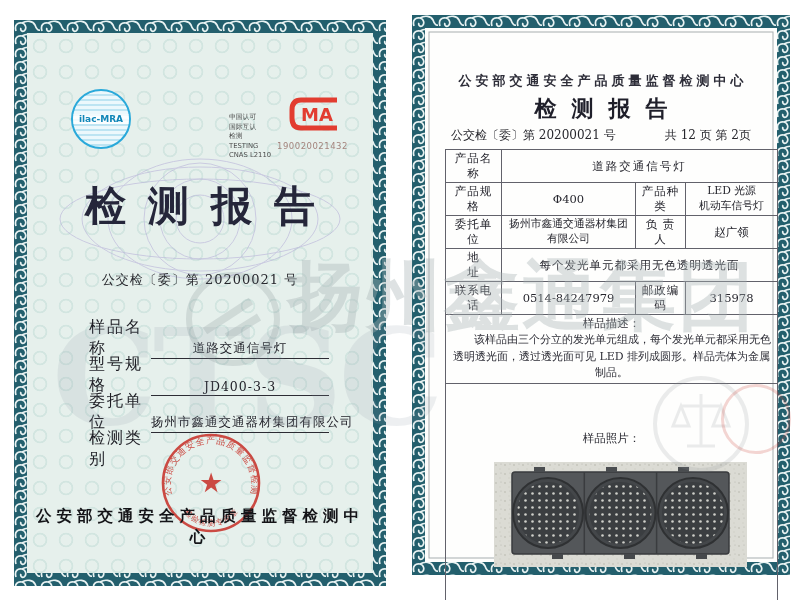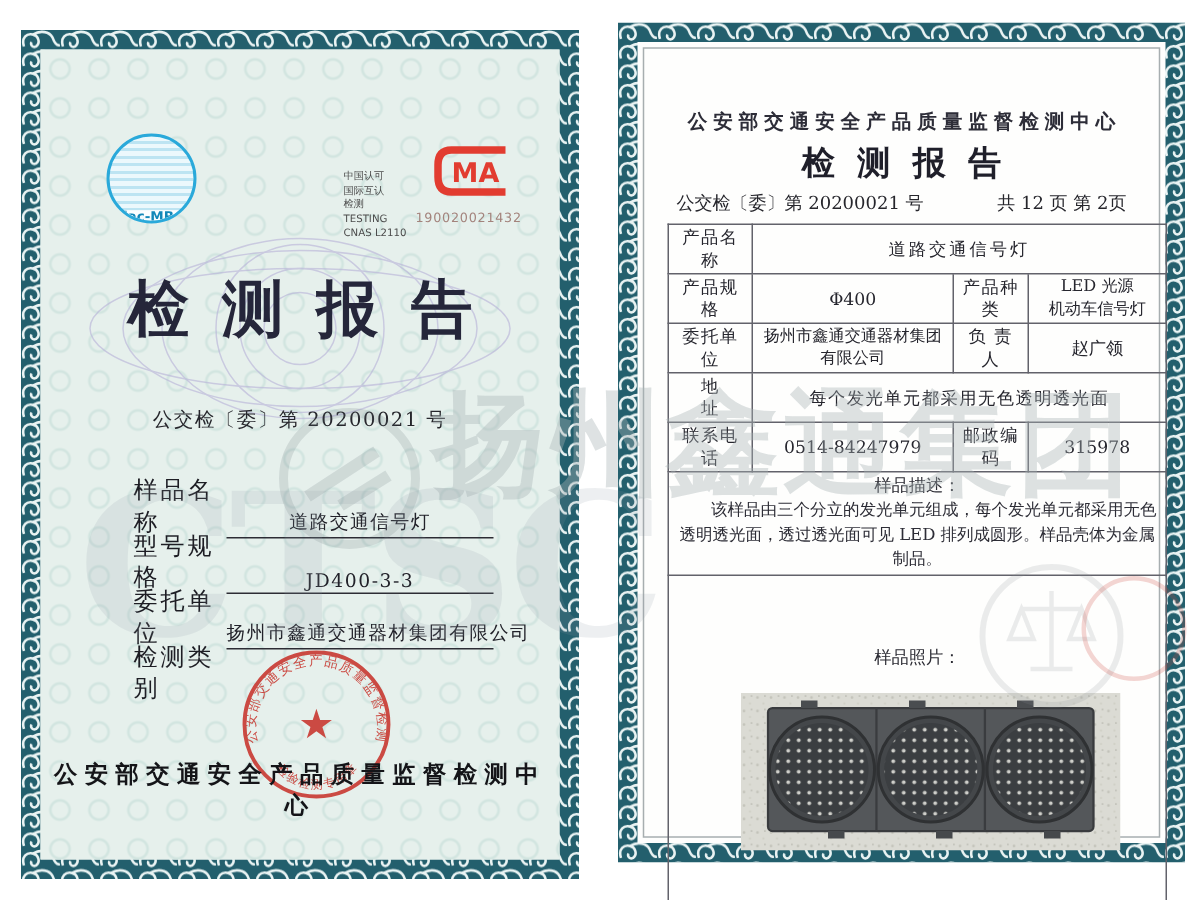--- a/index.html
+++ b/index.html
@@ -15,21 +15,21 @@
   .content{position:absolute;inset:13px;z-index:3;}
 
   
   #cert-left{left:14px;top:20px;width:372px;height:566px;}
   .logos{position:absolute;top:48px;left:0;right:0;height:78px;}
   .ilac{position:absolute;left:44px;top:8px;width:56px;height:56px;border-radius:50%;
         border:2px solid #2aa9da;overflow:hidden;
         background:repeating-linear-gradient(180deg,#ecf8fc 0 3px,#bde4f2 3px 5px);}
   .ilac-label{position:absolute;top:50%;left:0;right:0;transform:translateY(-50%);
         background:rgba(255,255,255,.8);font-size:9px;font-weight:bold;color:#1187b8;
-        text-align:center;font-family:"DejaVu Sans","Liberation Sans",sans-serif;margin-top:26px;}
+        text-align:center;font-family:"DejaVu Sans","Liberation Sans",sans-serif;}
   .cnas{position:absolute;left:112px;top:14px;width:82px;height:52px;}
   .cnas-text{font-size:23px;font-weight:bold;font-style:italic;color:#17a0d4;
         font-family:"DejaVu Sans","Liberation Sans",sans-serif;letter-spacing:0;}
   .accred{position:absolute;left:202px;top:12px;width:54px;font-size:6.8px;line-height:1.4;
         color:#4c4c4c;font-family:"DejaVu Sans","Liberation Sans",sans-serif;margin-top:20px;}
   .cma{position:absolute;left:258px;top:12px;width:58px;height:42px;}
   .cma-num{position:absolute;left:250px;top:60px;font-size:8.5px;color:#a3837c;
         letter-spacing:.5px;font-family:"DejaVu Sans","Liberation Sans",sans-serif;}
 
   .rosette{position:absolute;left:26px;top:124px;z-index:0;}

